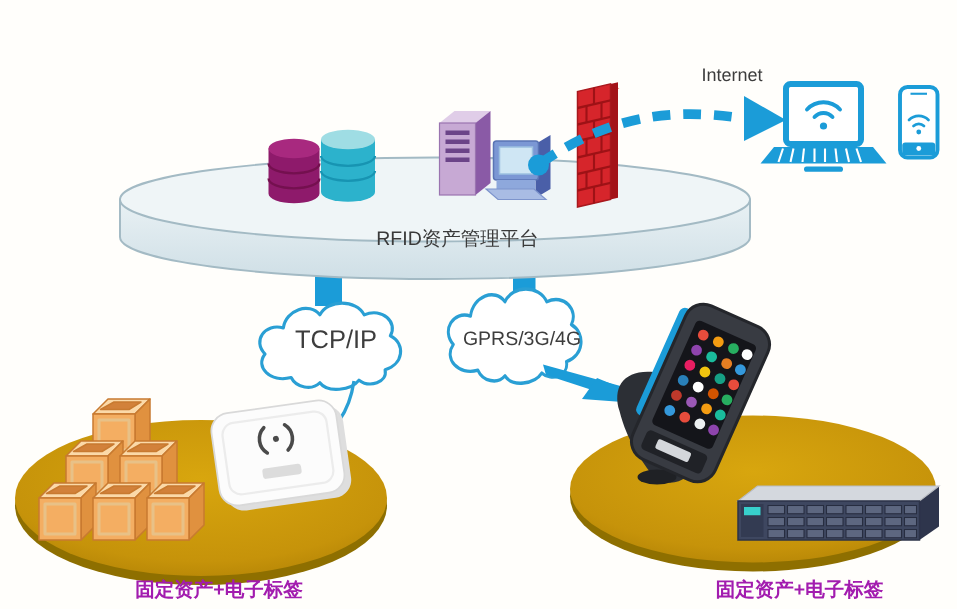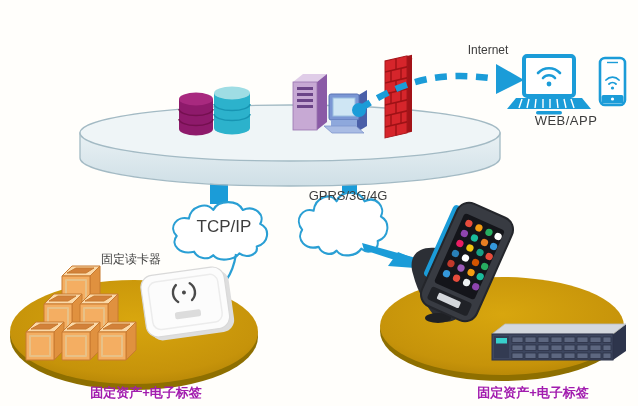--- a/index.html
+++ b/index.html
@@ -11,21 +11,21 @@
   .stage svg{position:absolute;left:0;top:0;}
   .lbl{
     position:absolute;color:#3d3d3d;text-align:center;
     font-family:"Liberation Sans","DejaVu Sans",sans-serif;
     white-space:nowrap;line-height:1.15;
   }
   .lbl-internet{left:453px;top:44px;width:70px;font-size:12px;}
   .lbl-webapp{left:521px;top:114px;width:90px;font-size:13px;letter-spacing:.5px;}
   .lbl-platform{left:205px;top:152px;width:200px;font-size:13px;color:#3a3a3a;}
   .lbl-tcpip{left:174px;top:217px;width:100px;font-size:17px;}
-  .lbl-gprs{left:288px;top:189px;width:120px;font-size:13px;}
+  .lbl-gprs{left:288px;top:219px;width:120px;font-size:13px;}
   .lbl-fixed-reader{left:81px;top:253px;width:100px;font-size:12px;}
   .lbl-handheld{left:483px;top:246px;width:110px;font-size:12px;}
   .lbl-assets{font-size:13px;font-weight:700;color:#a21caf;}
   .lbl-assets-left{left:66px;top:386px;width:160px;}
   .lbl-assets-right{left:453px;top:386px;width:160px;}
 </style>
 </head>
 <body>
 
 <div class="stage">
@@ -295,20 +295,19 @@
           <rect x="551" y="353" width="11" height="5.5"></rect>
           <rect x="564" y="353" width="11" height="5.5"></rect>
           <rect x="577" y="353" width="11" height="5.5"></rect>
           <rect x="590" y="353" width="11" height="5.5"></rect>
           <rect x="603" y="353" width="8" height="5.5"></rect>
       </g>
     </g>
   </svg>
 
   <div class="lbl lbl-internet">Internet</div>
-  <div class="lbl lbl-webapp">WEB/APP</div>
+  <div class="lbl lbl-platform">RFID资产管理平台</div>
   <div class="lbl lbl-tcpip">TCP/IP</div>
   <div class="lbl lbl-gprs">GPRS/3G/4G</div>
-  <div class="lbl lbl-fixed-reader">固定读卡器</div>
   <div class="lbl lbl-assets lbl-assets-left">固定资产+电子标签</div>
   <div class="lbl lbl-assets lbl-assets-right">固定资产+电子标签</div>
 
 </div>
 
 </body></html>

